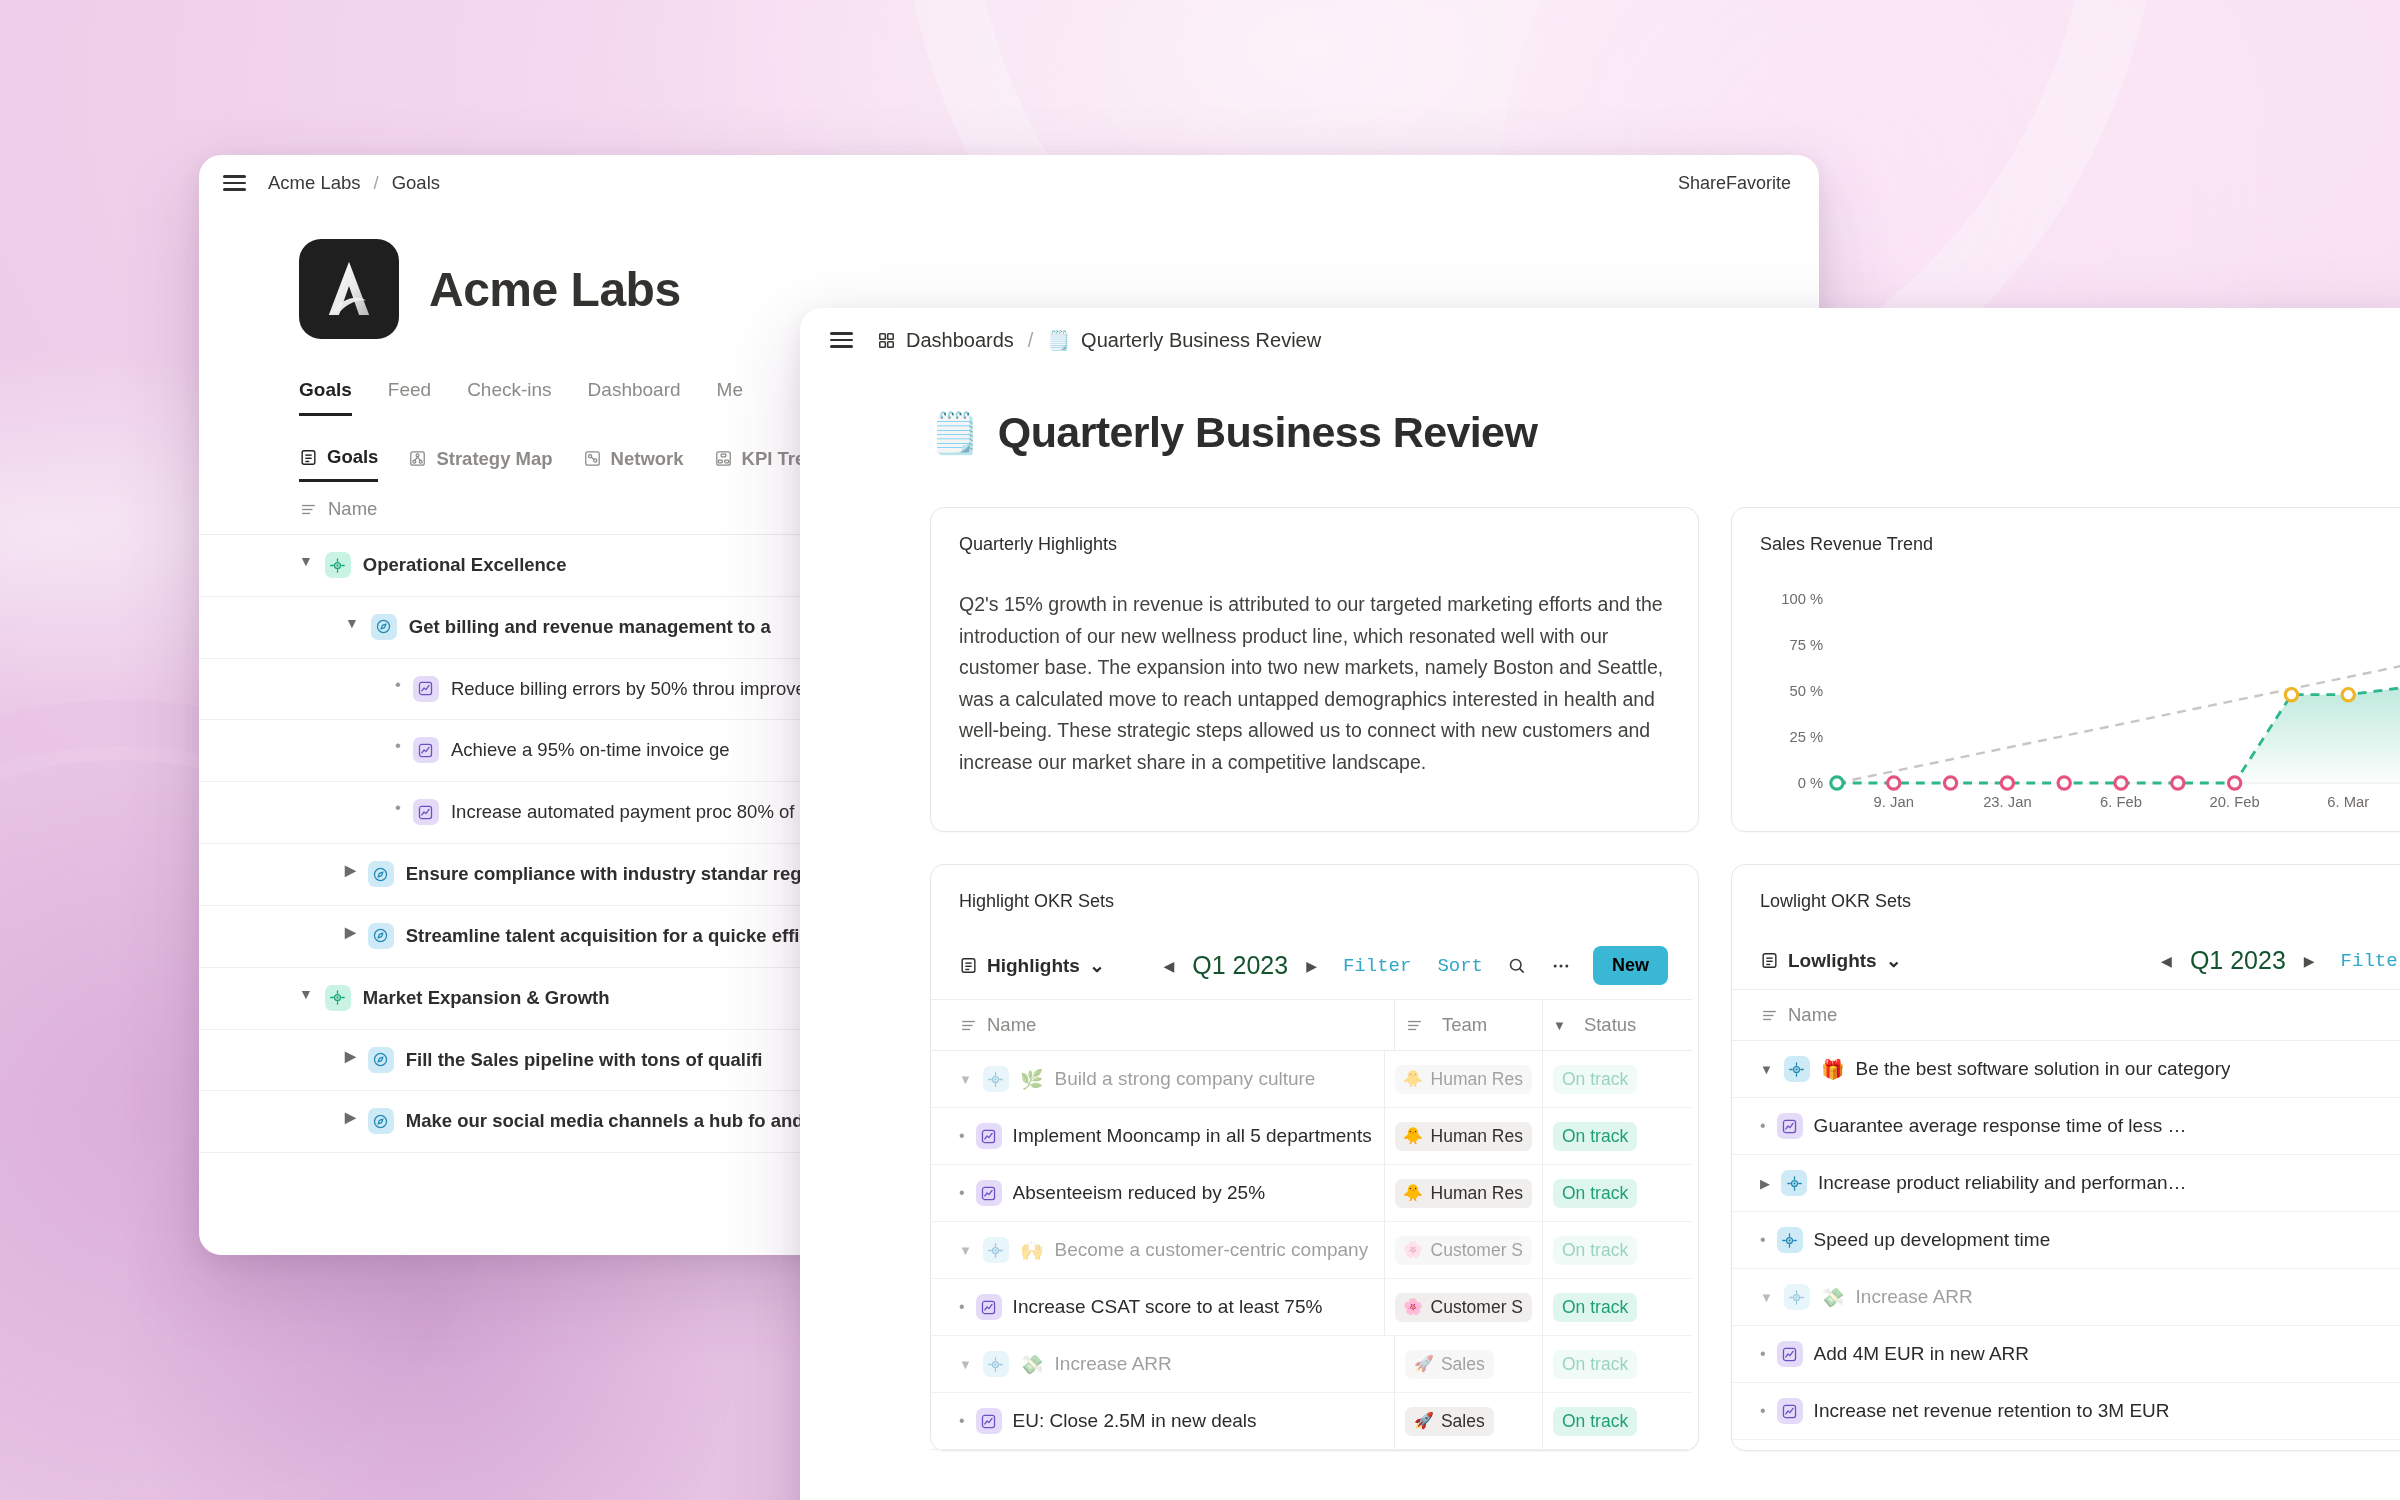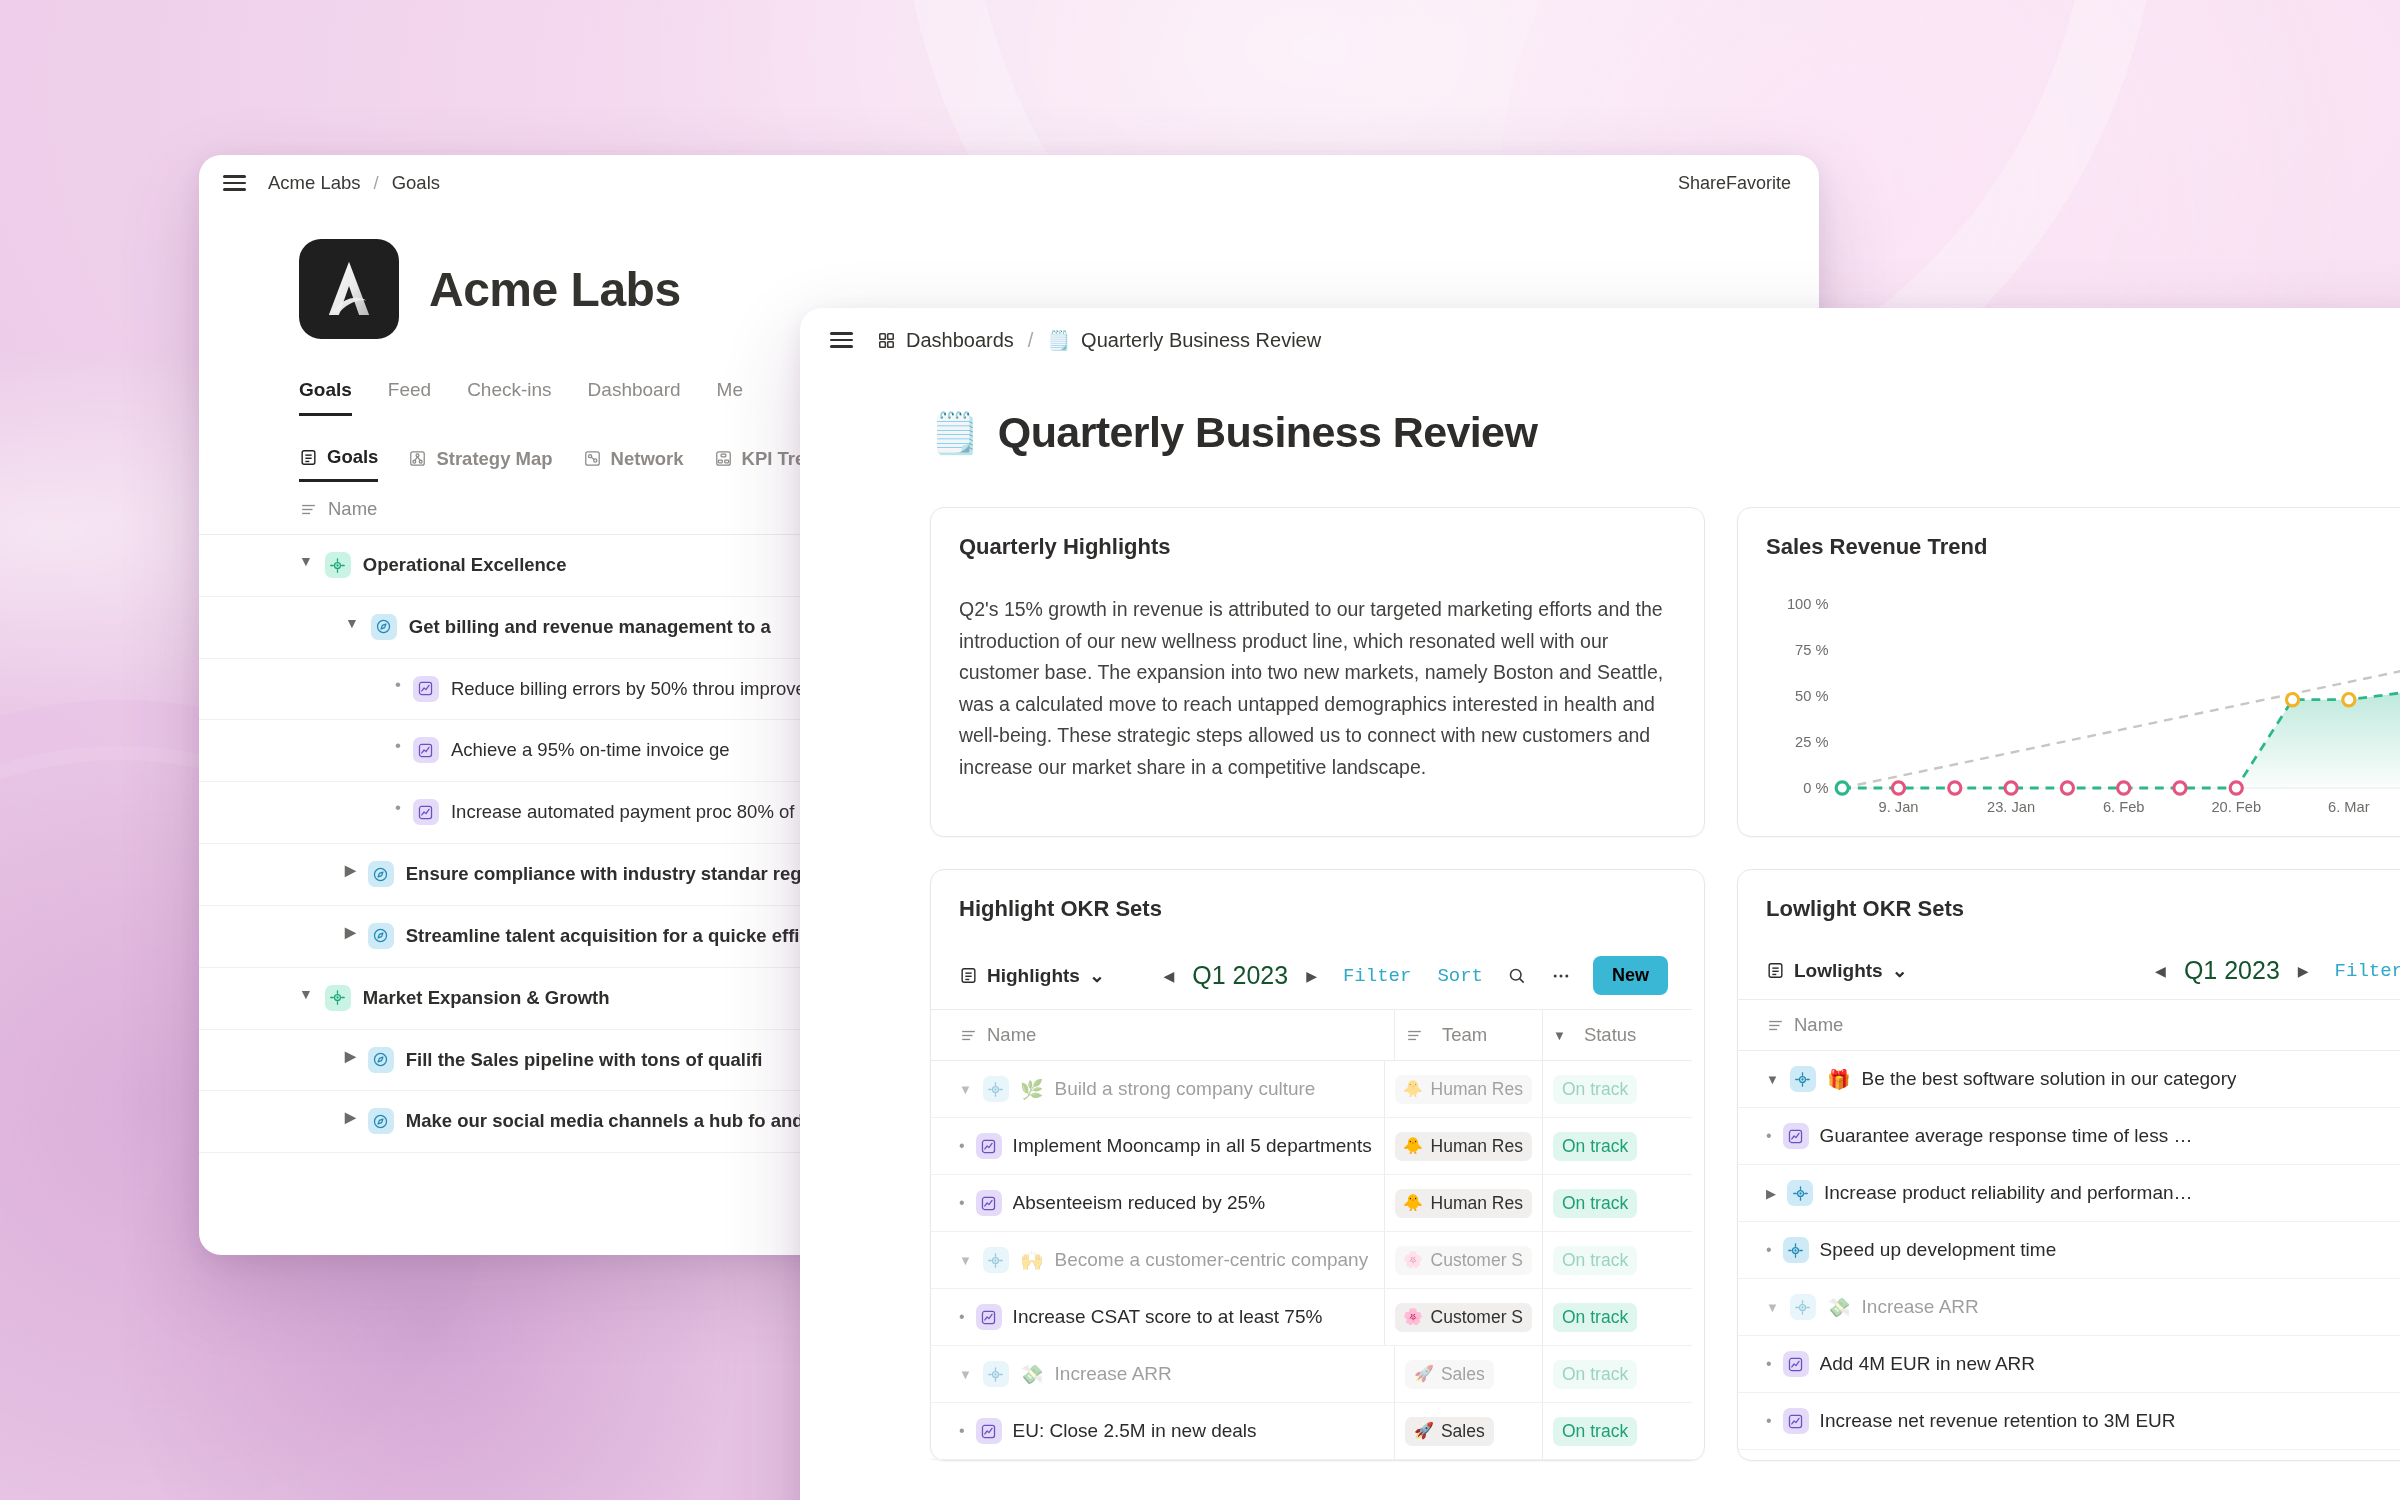--- a/index.html
+++ b/index.html
@@ -147,32 +147,32 @@
 
   .fw-grid {
     display: grid; grid-template-columns: 1fr 1fr; gap: 32px;
     padding: 50px 0 0 130px; align-content: start;
   }
   .card {
     background: #fff; border: 1px solid #e7e7e7; border-radius: 14px;
     padding: 26px 28px 24px 28px;
     box-shadow: 0 1px 2px rgba(0,0,0,.03);
   }
-  .card-title { font-size: 22px; font-weight: 700; color: #2f2d2b; }
+  .card-title { font-size: 18px; font-weight: 400; color: #2f2d2b; }
 
   .hl-body { margin-top: 34px; font-size: 19.5px; line-height: 1.62; color: #44423f; }
 
   
   .chart-card { padding-bottom: 14px; }
   .chart-wrap { position: relative; height: 232px; margin-top: 30px; }
   .chart-wrap svg { width: 100%; height: 100%; display: block; }
   .y-lab, .x-lab { font-size: 15px; fill: #6f6c69; font-family: "Liberation Sans", sans-serif; }
 
   
-  .okr-card { padding: 26px 12px 0 0; }
+  .okr-card { padding: 26px 6px 0 0; }
   .okr-card .card-title { padding: 0 28px; }
   .okr-toolbar {
     display: flex; align-items: center; gap: 0;
     padding: 34px 24px 14px 28px; font-size: 19px;
   }
   .tb-view { display: flex; align-items: center; gap: 9px; font-weight: 700; color: #2e2c2a; cursor: pointer; }
   .tb-spacer { flex: 1; }
   .tb-nav { display: flex; align-items: center; gap: 18px; color: #6f6c69; }
   .tb-arrow { color: #504e4b; font-size: 14px; cursor: pointer; }
   .tb-period { font-size: 25px; color: #14532d; }

